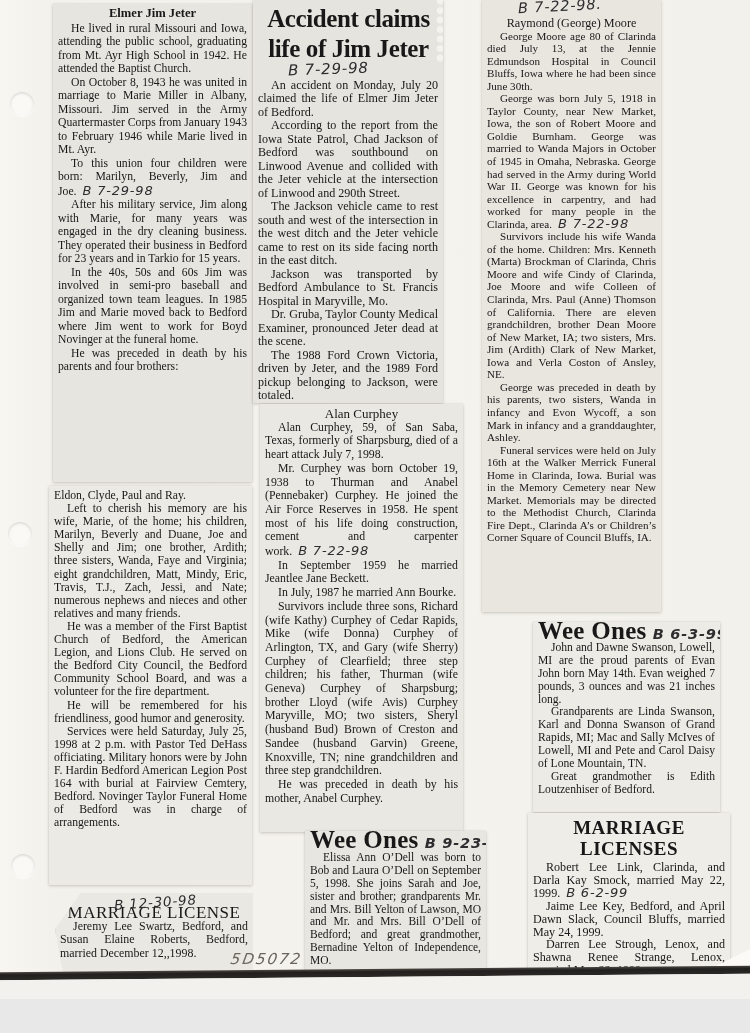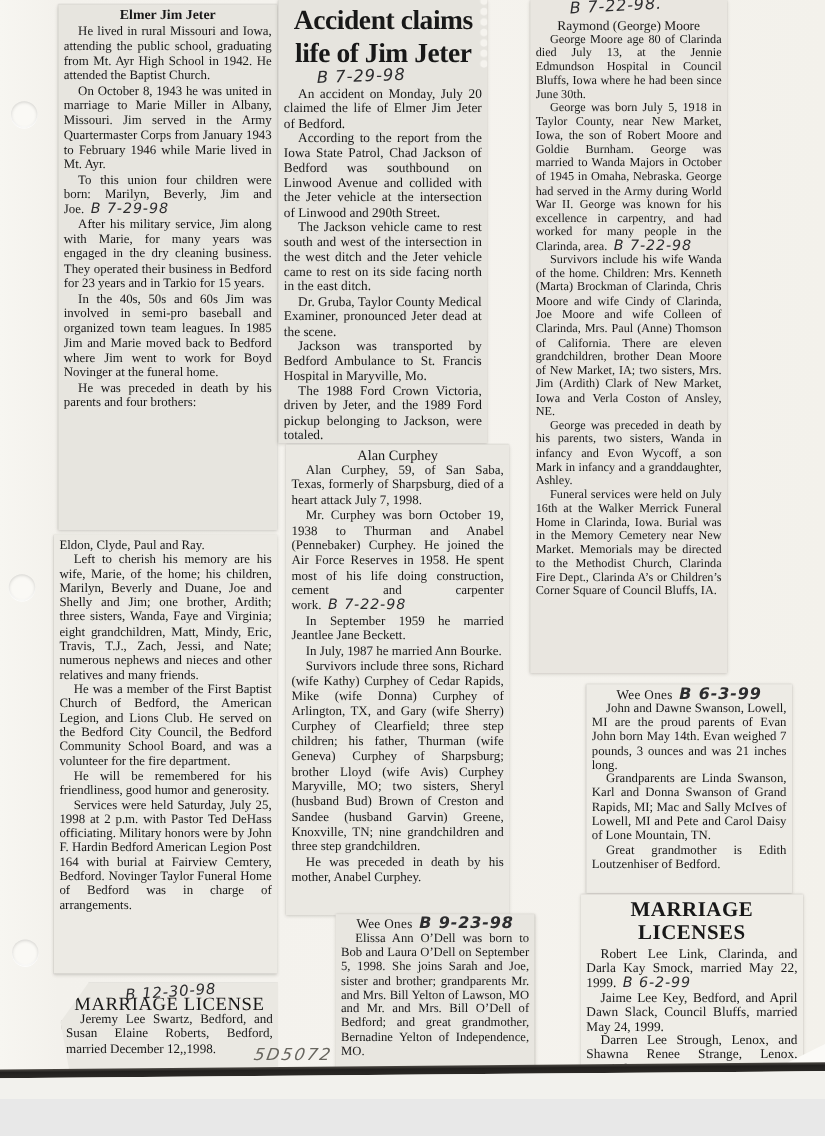--- a/index.html
+++ b/index.html
@@ -36,21 +36,21 @@
   .c-accident{left:253px;top:0;width:190px;height:403px;background:#e6e4de;font-size:12.1px;line-height:13.5px;}
   .c-accident h2{margin:1px 0 0 1px;font-size:25px;line-height:29px;font-weight:bold;letter-spacing:-.4px;text-align:center;}
   .hw-accident{display:block;margin:0 0 2px 30px;font-size:15px;transform:rotate(-2deg);width:max-content;}
   .perf{position:absolute;right:-1px;top:-3px;width:8px;height:66px;
     background-image:radial-gradient(circle at 4px 4px,#f5f3ee 3.1px,rgba(0,0,0,0) 3.8px);
     background-size:8px 9.5px;}
   .c-curphey{left:260px;top:404px;width:203px;height:428px;background:#eae8e2;font-size:11.8px;line-height:13.7px;}
   .c-curphey h3{margin:0;font-size:13px;font-weight:normal;}
   .c-weeones-mid{left:305px;top:831px;width:181px;height:142px;background:#e8e6e0;font-size:11.5px;line-height:12.9px;}
   .weeones-head{text-align:center;white-space:nowrap;margin:0;}
-  .weeones-head .wo{font-size:12px;font-weight:normal;letter-spacing:.3px;}
+  .weeones-head .wo{font-size:25px;font-weight:bold;letter-spacing:.3px;}
   .hw-wee{font-size:14.5px;}
 
   
   .c-moore{left:482px;top:0;width:179px;height:612px;background:#e9e6e0;font-size:11.1px;line-height:12.55px;}
   .c-moore h3{margin:14px 0 0 0;font-size:12.2px;font-weight:normal;text-align:center;}
   .hw-moore-top{position:absolute;top:0;left:36px;font-size:14.5px;transform:rotate(-3deg);}
   .c-weeones-right{left:533px;top:622px;width:187px;height:190px;background:#edebe5;font-size:11.6px;line-height:12.9px;}
   .c-licenses-right{left:528px;top:813px;width:202px;height:157px;background:#efede7;font-size:12.1px;line-height:12.9px;}
   .c-licenses-right h3{margin:1px 0 2px 0;font-size:19px;line-height:21px;font-weight:bold;letter-spacing:.5px;font-family:Liberation Serif, serif;}
 
@@ -105,22 +105,22 @@
   <div class="pencil-code">5D5072</div>
 
   <article class="clip c-accident">
     <div class="perf"></div>
     <h2>Accident claims</h2>
     <h2>life of Jim Jeter</h2>
     <span class="hw hw-accident">B 7-29-98</span>
     <p>An accident on Monday, July 20 claimed the life of Elmer Jim Jeter of Bedford.</p>
     <p>According to the report from the Iowa State Patrol, Chad Jackson of Bedford was southbound on Linwood Avenue and collided with the Jeter vehicle at the intersection of Linwood and 290th Street.</p>
     <p>The Jackson vehicle came to rest south and west of the intersection in the west ditch and the Jeter vehicle came to rest on its side facing north in the east ditch.</p>
+    <p>Jackson was transported by Bedford Ambulance to St. Francis Hospital in Maryville, Mo.</p>
     <p>Dr. Gruba, Taylor County Medical Examiner, pronounced Jeter dead at the scene.</p>
-    <p>Jackson was transported by Bedford Ambulance to St. Francis Hospital in Maryville, Mo.</p>
     <p>The 1988 Ford Crown Victoria, driven by Jeter, and the 1989 Ford pickup belonging to Jackson, were totaled.</p>
   </article>
 
   <article class="clip c-curphey">
     <h3 class="tc">Alan Curphey</h3>
     <p>Alan Curphey, 59, of San Saba, Texas, formerly of Sharpsburg, died of a heart attack July 7, 1998.</p>
     <p><span>Mr. Curphey was born October 19, 1938 to Thurman and Anabel (Pennebaker) Curphey.  He joined the Air Force Reserves in 1958.  He spent most of his life doing construction, cement and carpenter work.</span><span class="hw hw-inline">B 7-22-98</span></p>
     <p>In September 1959 he married Jeantlee Jane Beckett.</p>
     <p>In July, 1987 he married Ann Bourke.</p>
     <p>Survivors include three sons, Richard (wife Kathy) Curphey of Cedar Rapids, Mike (wife Donna) Curphey of Arlington, TX, and Gary (wife Sherry) Curphey of Clearfield; three step children; his father, Thurman (wife Geneva) Curphey of Sharpsburg; brother Lloyd (wife Avis) Curphey Maryville, MO; two sisters, Sheryl (husband Bud) Brown of Creston and Sandee (husband Garvin) Greene, Knoxville, TN; nine grandchildren and three step grandchildren.</p>

